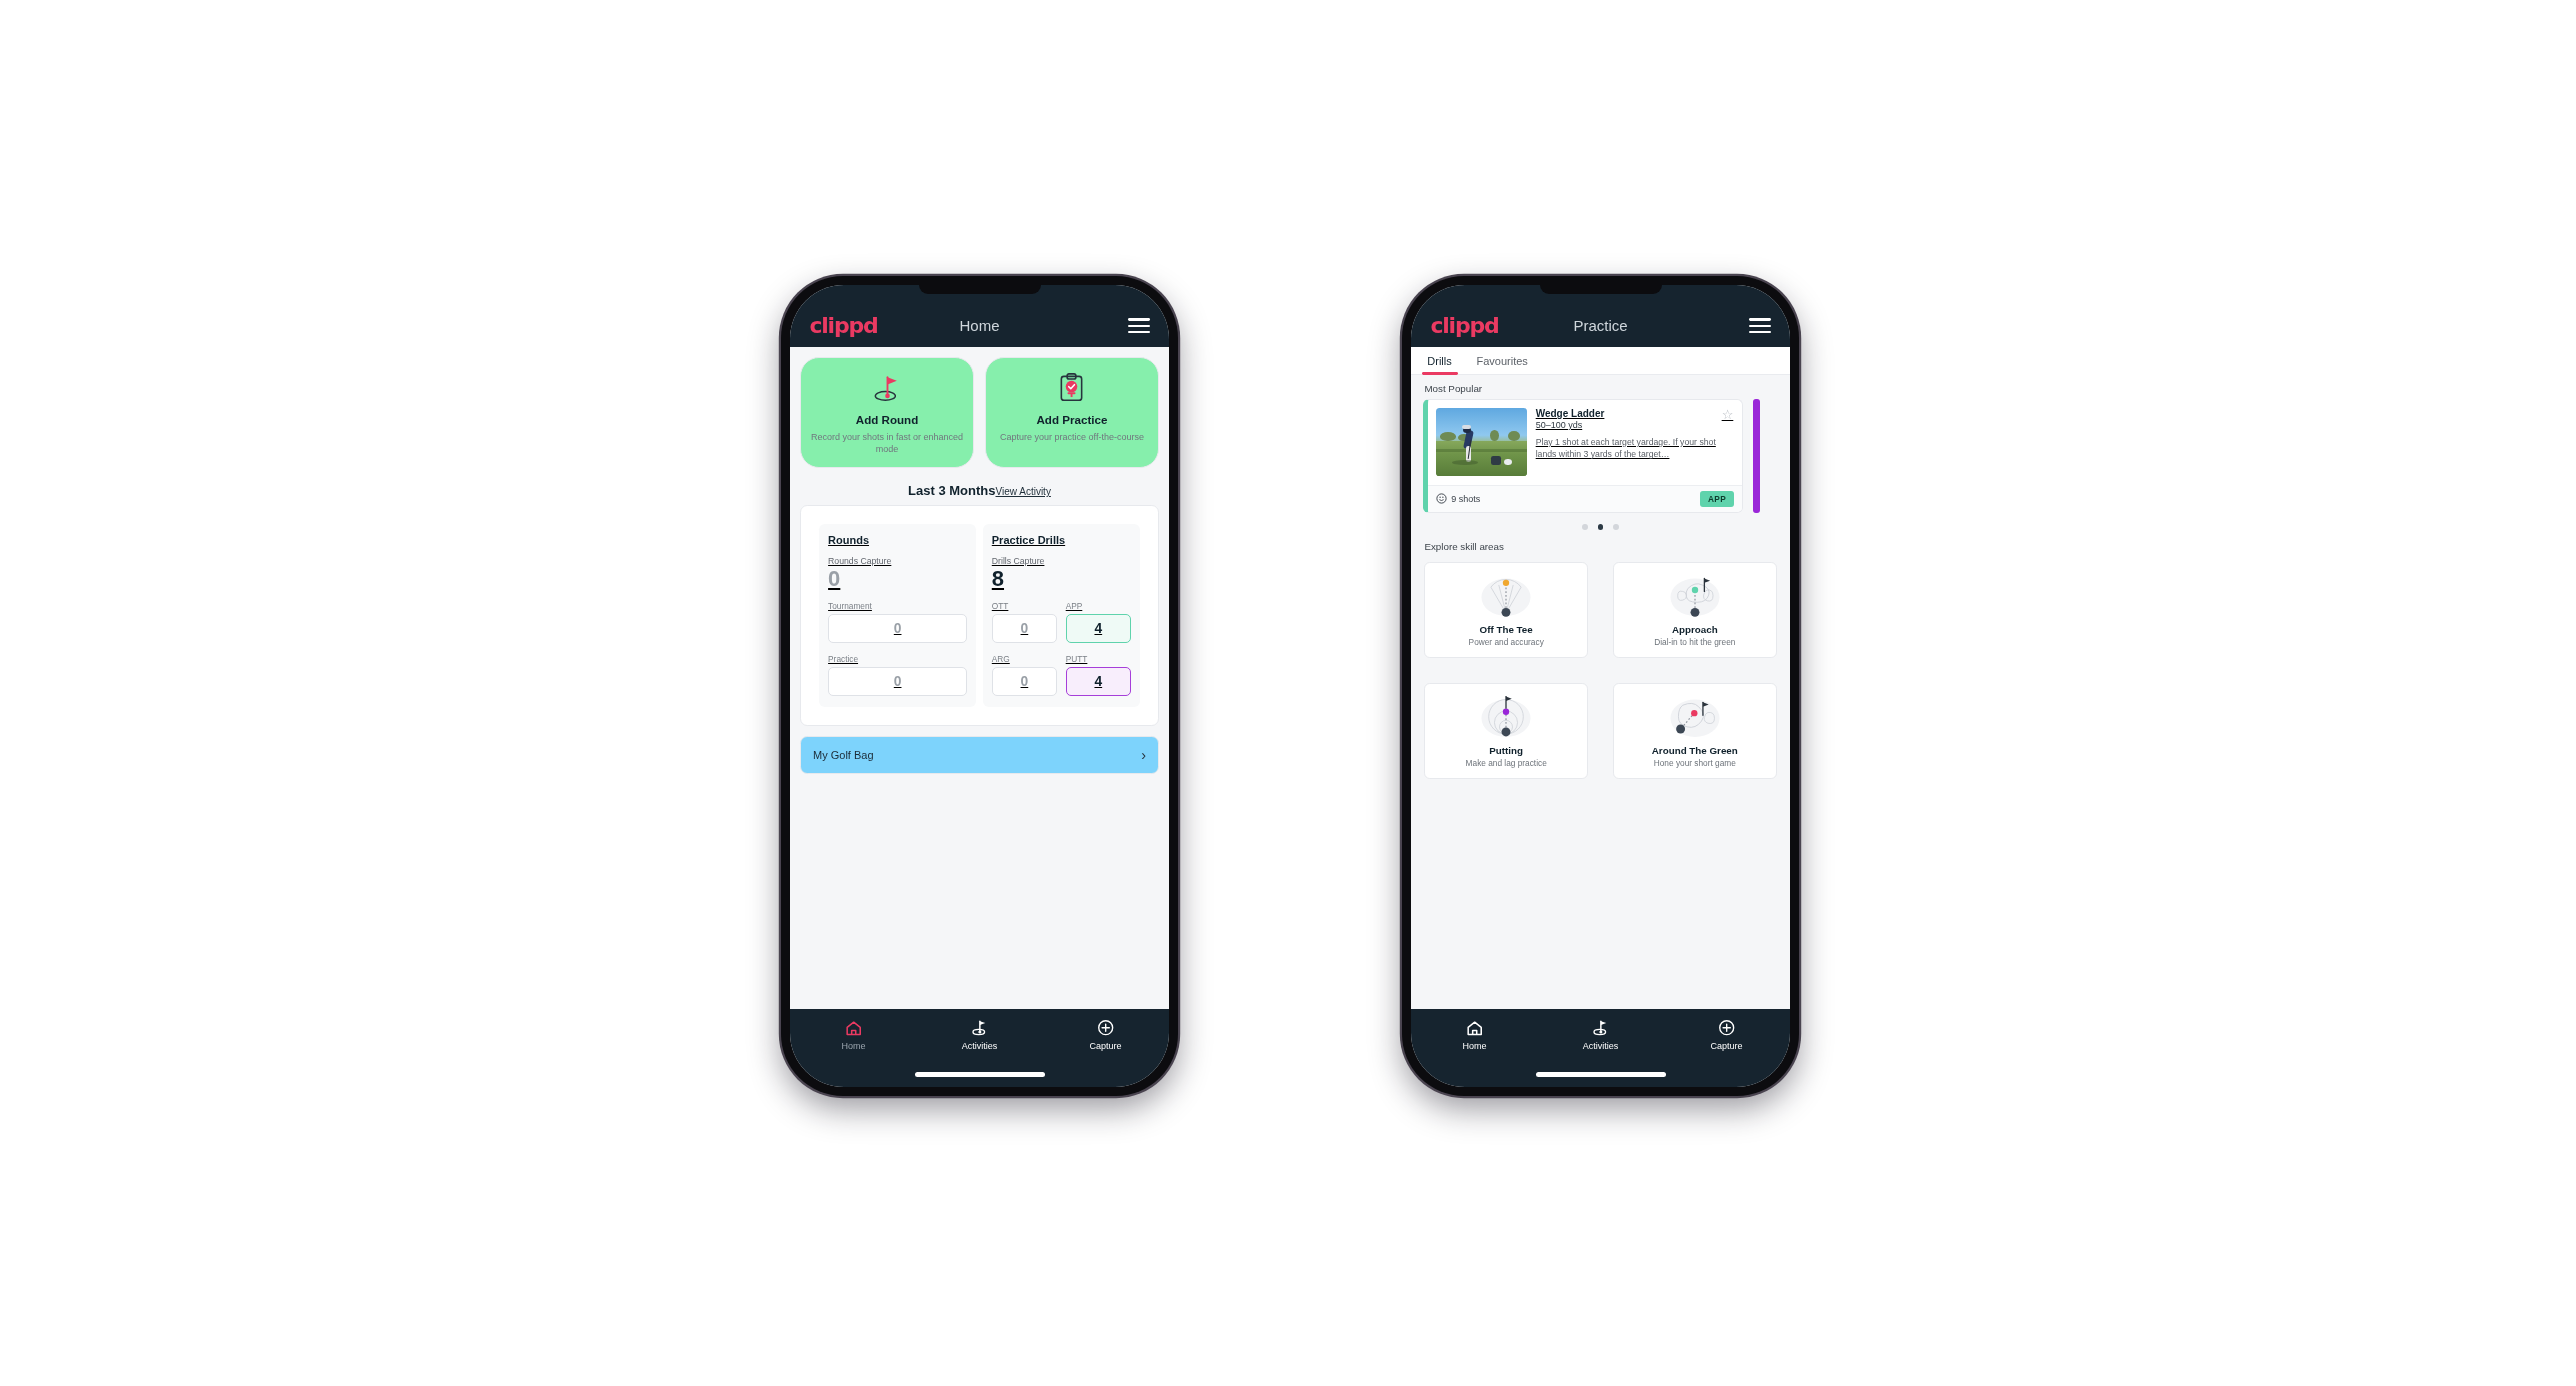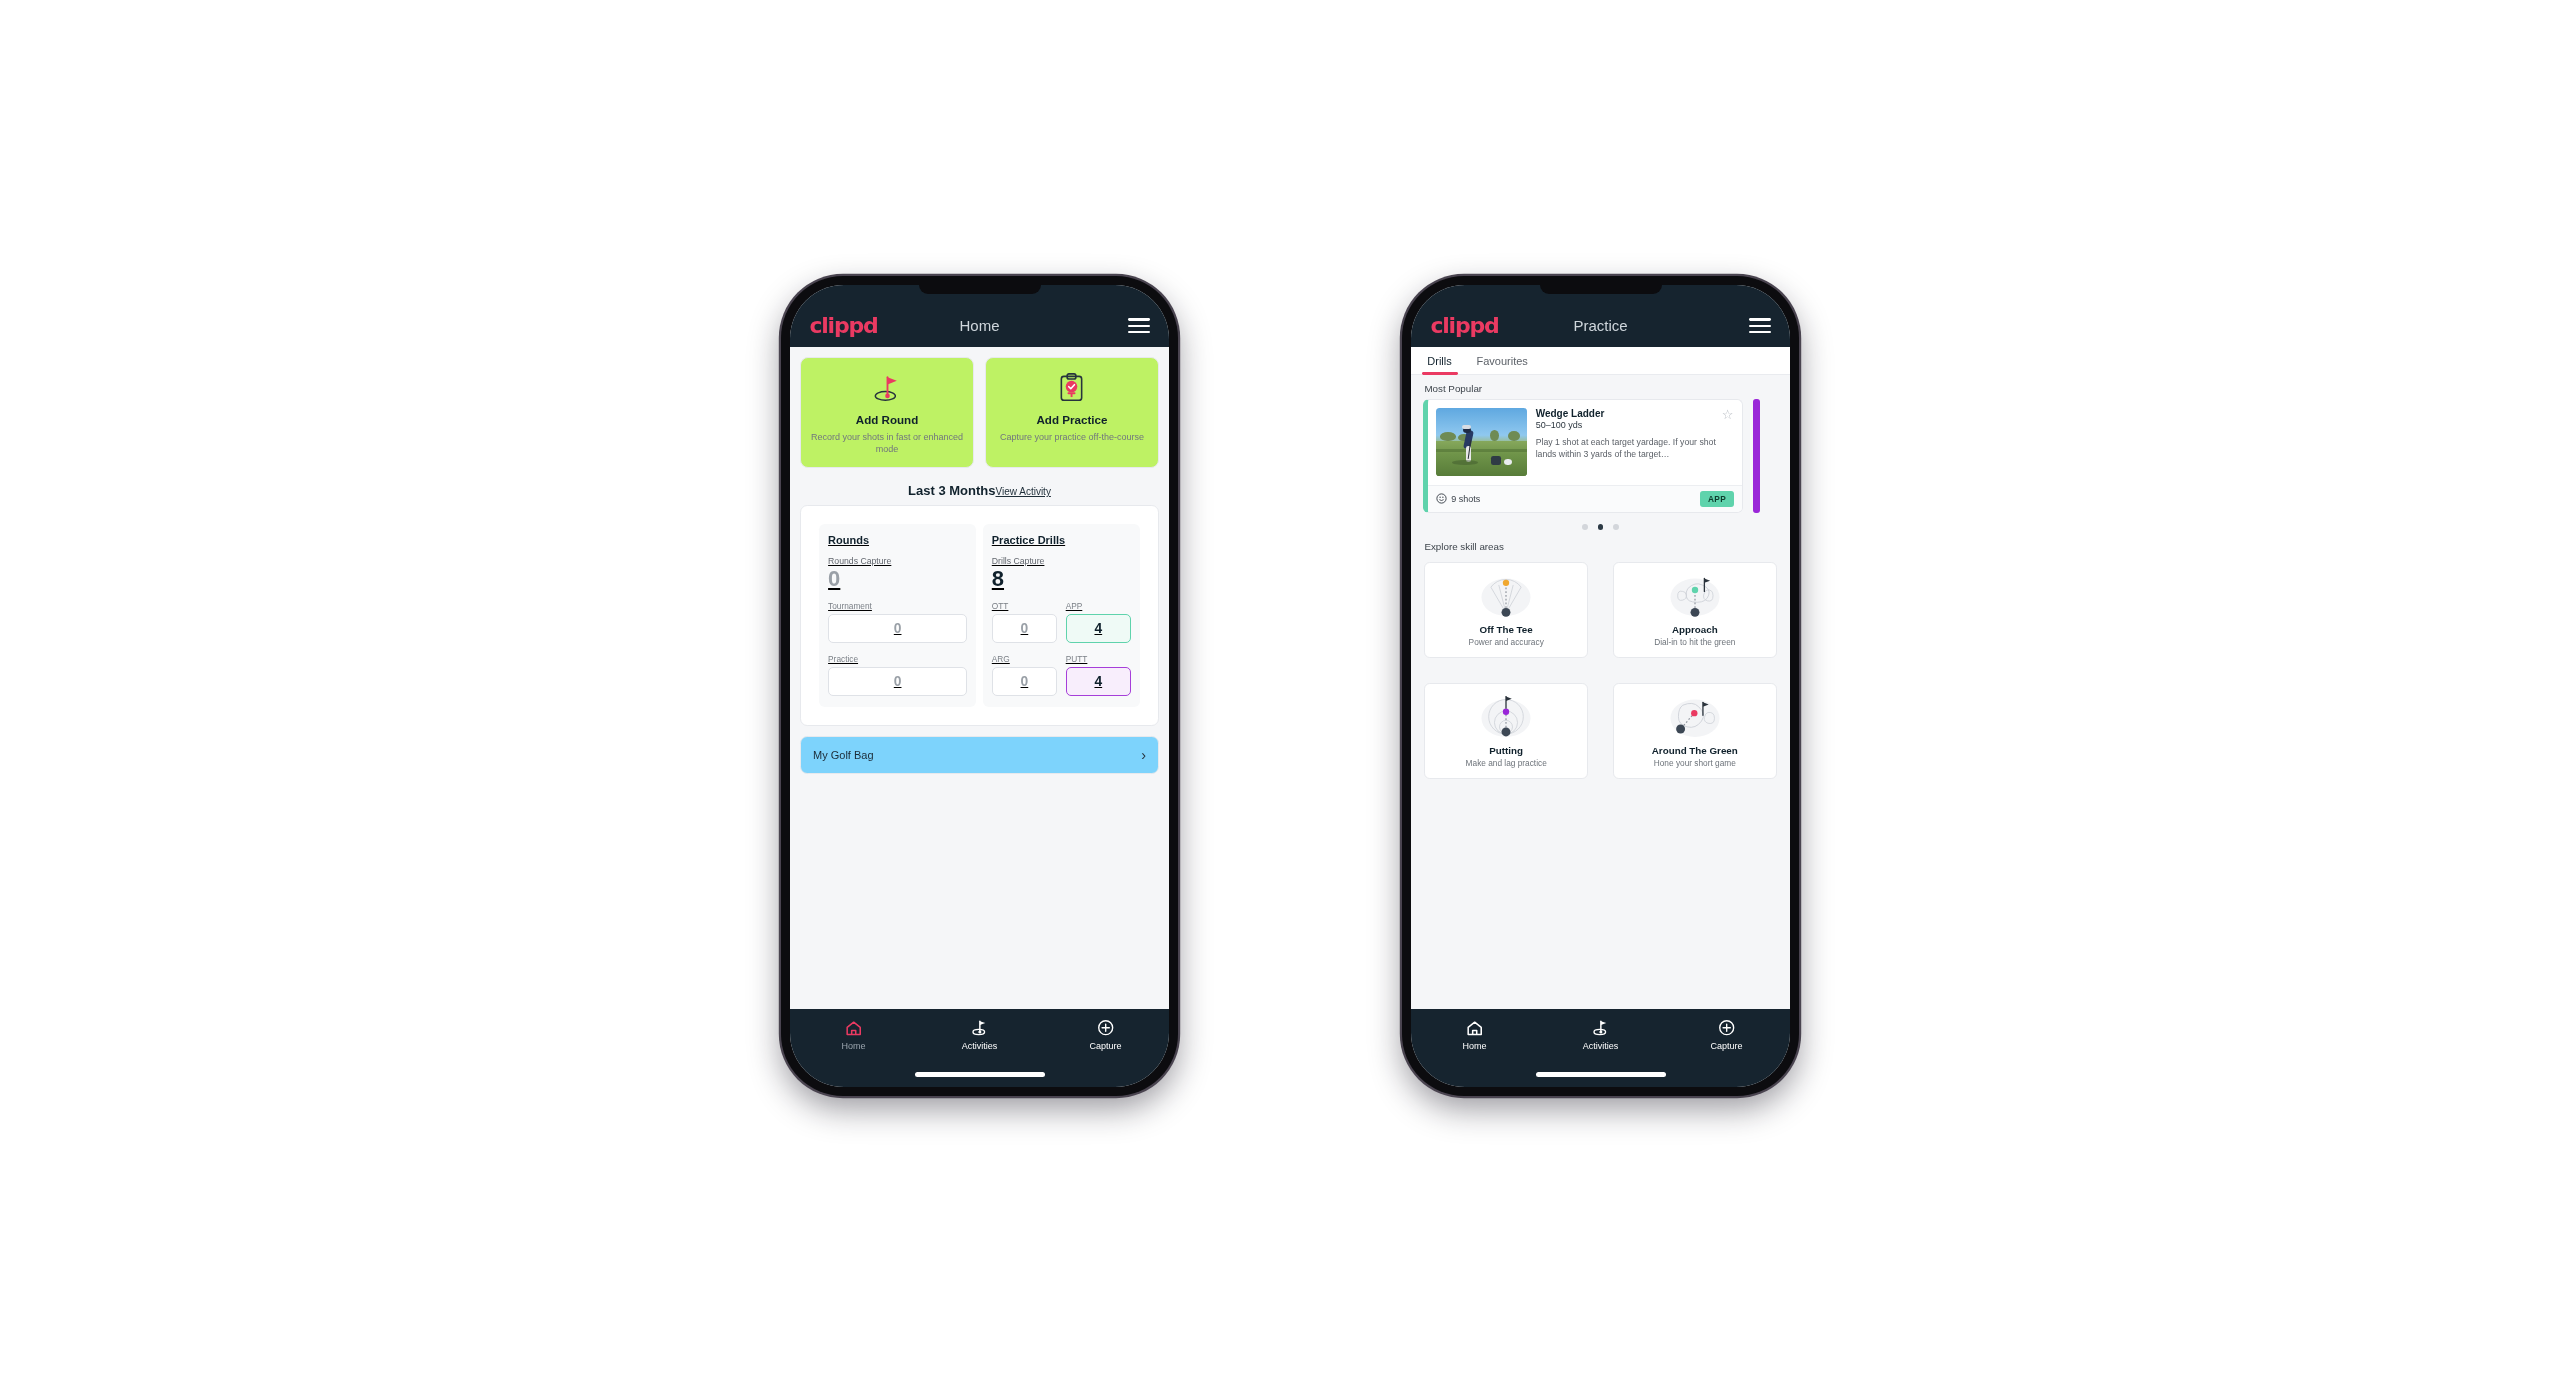--- a/index.html
+++ b/index.html
@@ -65,22 +65,22 @@
     width: 22px; display: flex; flex-direction: column; gap: 4.3px;
   }
   .burger i { display: block; height: 2.2px; background: #ffffff; border-radius: 1.4px; }
 
   
   .body { flex: 1 1 auto; overflow: hidden; background: #f5f6f8; }
 
   
   .quick-row { display: flex; gap: 11.6px; padding: 10px 10px 0 10px; }
   .quick-card {
-    flex: 1; background: #bef264; border: 0.7px solid #e7e9ed;
-    border-radius: 8px; padding: 13px 7.2px 11.6px;
+    flex: 1; background: #86efac; border: 0.7px solid #e7e9ed;
+    border-radius: 19px; padding: 13px 7.2px 11.6px;
     text-align: center;
   }
   .quick-icon { height: 33px; display: flex; align-items: center; justify-content: center; margin-bottom: 8.7px; }
   .quick-title { font-size: 11.6px; font-weight: 700; color: #10212c; margin-bottom: 5px; }
   .quick-sub { font-size: 9px; color: #71767e; line-height: 1.38; }
 
   .section-head {
     display: flex; align-items: baseline; justify-content: center;
     padding: 14.5px 13px 7.2px 13px;
   }
@@ -128,21 +128,21 @@
   .p2-body { padding: 8px 0 0 0; }
   .p2-heading { font-size: 9.8px; color: #3e454c; padding: 0 13px 5px; }
 
   .carousel { display: flex; padding-left: 11.6px; gap: 0; }
   .drill-card {
     flex: 0 0 320px; background: #ffffff; border: 0.7px solid #e7e9ed;
     border-radius: 5.8px; overflow: hidden; display: flex;
     border-left: 5px solid #5fd3ac;
   }
   .drill-inner { flex: 1; min-width: 0; }
-  .drill-top { display: flex; padding: 8px 8.7px 8.7px 8px; gap: 8.7px; }
+  .drill-top { display: flex; padding: 8px 8.7px 8.7px 8px; gap: 8.7px; text-decoration: underline; }
   .drill-thumb {
     flex: 0 0 91px; height: 68px; border-radius: 3.6px; overflow: hidden;
     background: linear-gradient(180deg,#5fa8e0 0%,#8fc8ef 40%,#9db86a 55%,#7fa850 72%,#5f8a3e 100%);
     position: relative;
   }
   .drill-thumb .tree { position: absolute; background: #6f8b54; border-radius: 50% 50% 45% 45%; }
   .drill-thumb .golfer-body { position: absolute; background: #283a63; }
   .drill-meta { flex: 1; min-width: 0; }
   .drill-title-row { display: flex; align-items: flex-start; }
   .drill-title { font-size: 10px; font-weight: 700; color: #10212c; }

